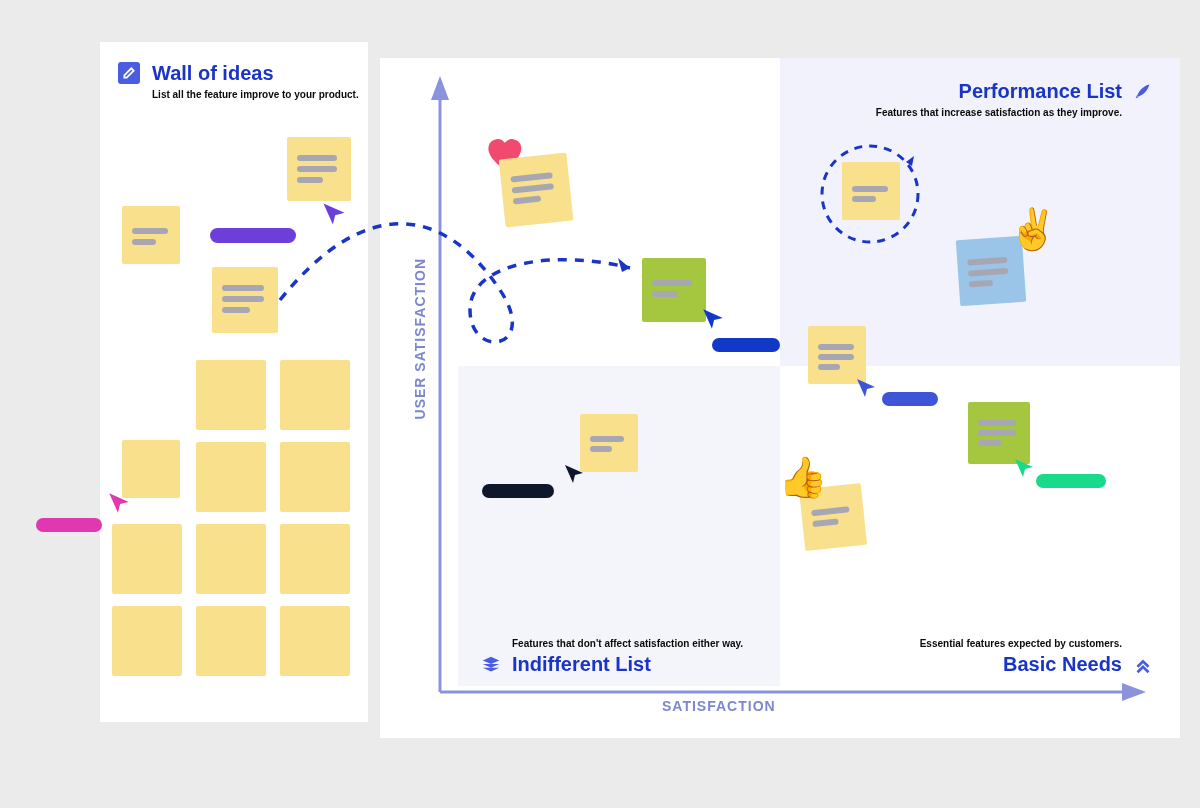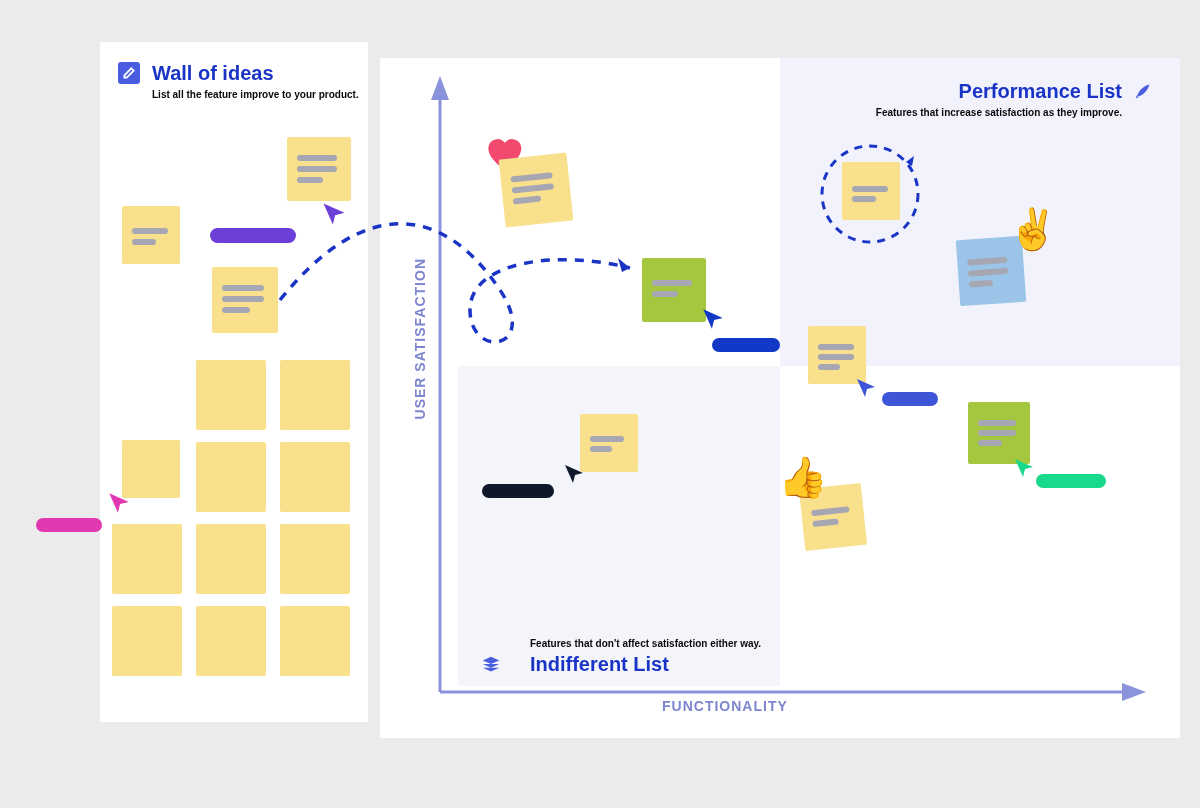--- a/index.html
+++ b/index.html
@@ -76,44 +76,53 @@
         <marker id="ahx" markerWidth="10" markerHeight="10" refX="6" refY="3" orient="auto">
           <path d="M0,0 L8,3 L0,6 Z" fill="#8A93DB"></path>
         </marker>
         <marker id="ahy" markerWidth="10" markerHeight="10" refX="6" refY="3" orient="auto">
           <path d="M0,0 L8,3 L0,6 Z" fill="#8A93DB"></path>
         </marker>
       </defs>
       <line x1="60" y1="634" x2="760" y2="634" stroke="#8A93DB" stroke-width="3" marker-end="url(#ahx)"></line>
       <line x1="60" y1="634" x2="60" y2="24" stroke="#8A93DB" stroke-width="3" marker-end="url(#ahy)"></line>
     </svg>
-    <div class="abs axis-label" style="left:282px;top:640px;">FUNCTIONALITY</div>
+    <div class="abs axis-label" style="left:282px;top:640px;">SATISFACTION</div>
     <div class="abs axis-label vert" style="left:32px;top:200px;">USER SATISFACTION</div>
 
 
     <div class="abs" style="right:26px;top:22px;text-align:right;display:flex;align-items:flex-start;gap:10px;">
       <div>
         <div class="t-title" style="font-size:20px;">Performance List</div>
         <div class="t-sub" style="margin-top:4px;">Features that increase satisfaction as they improve.</div>
       </div>
       <svg width="22" height="22" viewBox="0 0 24 24" fill="#4A5CE0">
           <path d="M5 19c2-6 6-12 14-14-2 8-8 12-14 14zm-1 1l3-1-2-2-1 3z"></path>
         </svg>
     </div>
 
-    <div class="abs" style="left:100px;bottom:62px;display:flex;align-items:flex-end;gap:28px;">
+    <div class="abs" style="left:100px;bottom:62px;display:flex;align-items:flex-end;gap:10px;">
       <svg width="22" height="22" viewBox="0 0 24 24" fill="#4A5CE0">
           <path d="M12 3l9 4-9 4-9-4 9-4zm-9 8l9 4 9-4m-18 4l9 4 9-4"></path>
         </svg>
       <div>
         <div class="t-sub">Features that don't affect satisfaction either way.</div>
         <div class="t-title" style="font-size:20px;margin-top:4px;">Indifferent List</div>
       </div>
     </div>
 
+    <div class="abs" style="right:26px;bottom:62px;text-align:right;display:flex;align-items:flex-end;gap:10px;">
+      <div>
+        <div class="t-sub">Essential features expected by customers.</div>
+        <div class="t-title" style="font-size:20px;margin-top:4px;">Basic Needs</div>
+      </div>
+      <svg width="22" height="22" viewBox="0 0 24 24" fill="none" stroke="#4A5CE0" stroke-width="3">
+          <path d="M6 14l6-6 6 6M6 20l6-6 6 6"></path>
+        </svg>
+    </div>
 
     <svg class="abs" style="left:98px;top:72px;" width="50" height="44" viewBox="0 0 24 24" fill="#F24A6E">
         <path d="M12 21s-8-5.2-8-11a5 5 0 0 1 9-3 5 5 0 0 1 9 3c0 5.8-8 11-8 11z"></path>
       </svg>
 
     <div class="note" style="left:122px;top:98px;width:68px;height:68px;transform:rotate(-6deg);">
       <div class="l" style="left:10px;top:18px;width:42px;"></div>
       <div class="l" style="left:10px;top:29px;width:42px;"></div>
       <div class="l" style="left:10px;top:40px;width:28px;"></div>
     </div>

